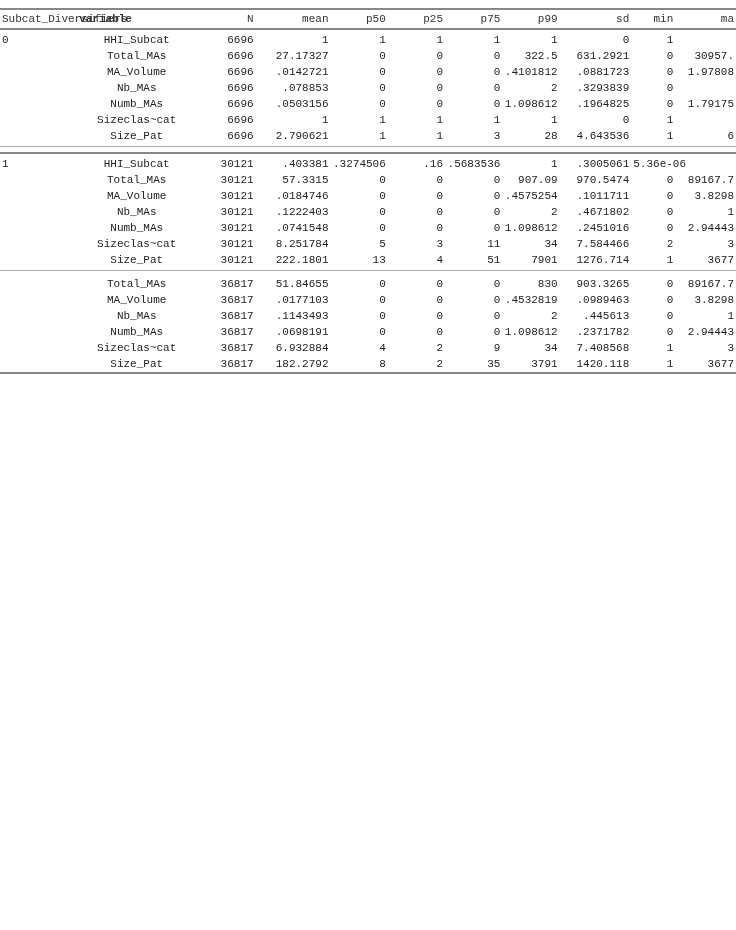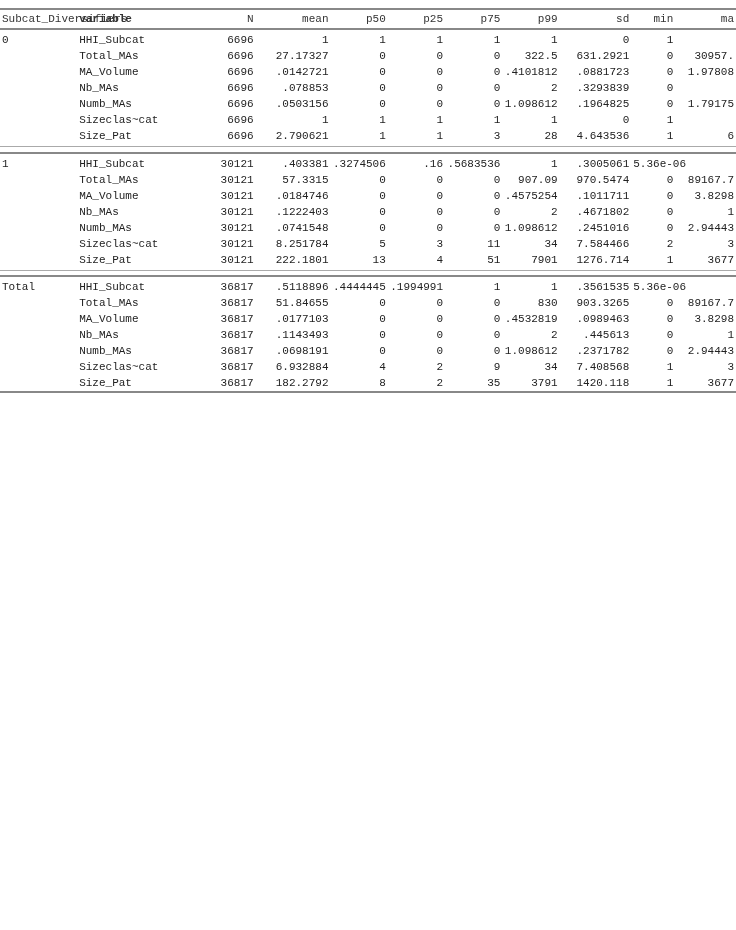--- a/index.html
+++ b/index.html
@@ -55,21 +55,21 @@
       text-align: right;
       font-size: 11px;
       vertical-align: top;
       white-space: nowrap;
     }
     tbody tr td.td-subcat {
       text-align: left;
       font-weight: normal;
     }
     tbody tr td.td-variable {
-      text-align: left;
+      text-align: center;
       padding-right: 4px;
     }
 
     tr.section-divider-top td {
       border-top: 2px solid #888;
       padding-top: 4px;
     }
     tr.section-divider-bottom td {
       border-bottom: 1px solid #aaa;
       padding-bottom: 4px;
@@ -293,33 +293,20 @@
           <td>4</td>
           <td>51</td>
           <td>7901</td>
           <td>1276.714</td>
           <td>1</td>
           <td>3677</td>
         </tr>
         <tr>
           <td colspan="11" style="height: 6px;"></td>
         </tr>
-        <tr class="section-divider-top">
-          <td class="td-subcat">Total</td>
-          <td class="td-variable">HHI_Subcat</td>
-          <td>36817</td>
-          <td>.5118896</td>
-          <td>.4444445</td>
-          <td>.1994991</td>
-          <td>1</td>
-          <td>1</td>
-          <td>.3561535</td>
-          <td>5.36e-06</td>
-          <td></td>
-        </tr>
         <tr>
           <td class="td-subcat"></td>
           <td class="td-variable">Total_MAs</td>
           <td>36817</td>
           <td>51.84655</td>
           <td>0</td>
           <td>0</td>
           <td>0</td>
           <td>830</td>
           <td>903.3265</td>

